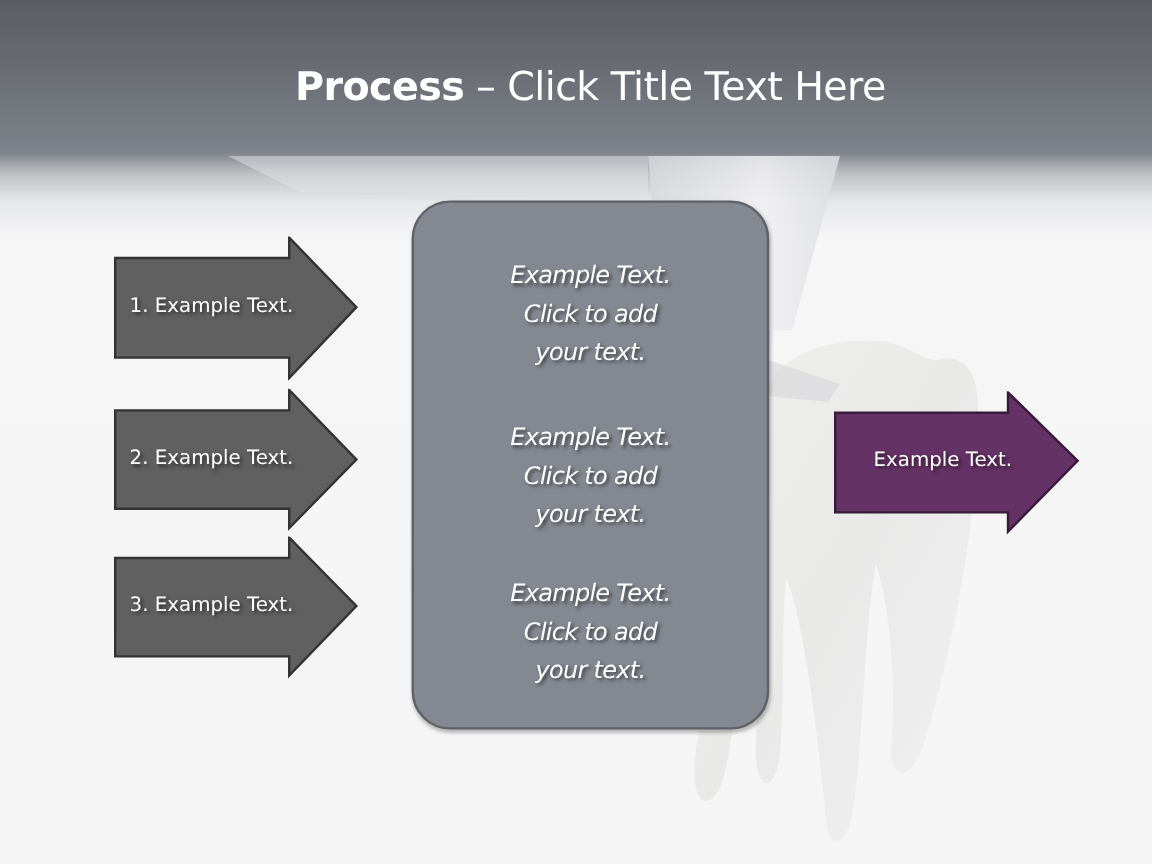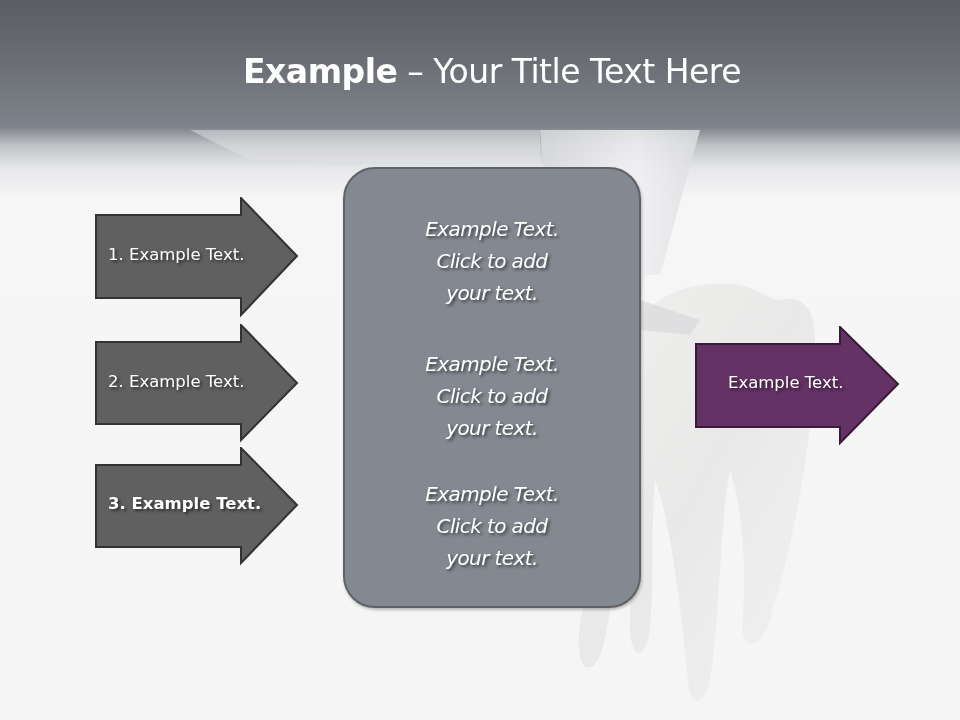--- a/index.html
+++ b/index.html
@@ -40,42 +40,42 @@
 
     <path d="M640,320 C660,290 700,280 740,285 C760,290 770,300 780,300 C800,295 815,305 815,340
              C815,420 800,520 770,620 C760,650 745,650 742,630 C748,560 740,500 730,470
              C720,520 720,620 710,680 C705,705 690,710 688,680 C680,600 670,520 655,480
              C650,540 655,610 648,640 C640,665 628,650 630,620 C632,560 630,520 625,500
              C615,560 610,640 598,660 C585,680 570,660 585,600 C600,520 615,400 640,320 Z" fill="url(#toothg)" opacity="0.85"></path>
     <path d="M640,300 L700,320 L690,335 L640,330 Z" fill="#d5d6d8" opacity="0.6"></path>
   </svg>
 
   <div class="title">
-    <b>Example</b><span class="rest"> – Your Title Text Here</span>
+    <b>Process</b><span class="rest"> – Click Title Text Here</span>
   </div>
 
   <div class="arrow" style="left:95px; top:197px; width:205px; height:120px;">
     <svg width="205" height="120">
       <polygon points="1,18 146,18 146,1 202,59 146,118 146,101 1,101" fill="#606060" stroke="#333333" stroke-width="2" stroke-linejoin="miter"></polygon>
     </svg>
     <div class="label" style="left:13px; top:48px;text-align:center;">1. Example Text.</div>
   </div>
 
   <div class="arrow" style="left:95px; top:324px; width:205px; height:120px;">
     <svg width="205" height="120">
       <polygon points="1,18 146,18 146,1 202,59 146,116 146,100 1,100" fill="#606060" stroke="#333333" stroke-width="2" stroke-linejoin="miter"></polygon>
     </svg>
     <div class="label" style="left:13px; top:48px;text-align:right;">2. Example Text.</div>
   </div>
 
   <div class="arrow" style="left:95px; top:447px; width:205px; height:120px;">
     <svg width="205" height="120">
       <polygon points="1,18 146,18 146,1 202,58 146,116 146,100 1,100" fill="#606060" stroke="#333333" stroke-width="2" stroke-linejoin="miter"></polygon>
     </svg>
-    <div class="label" style="left:13px; top:47px;font-weight:bold;">3. Example Text.</div>
+    <div class="label" style="left:13px; top:47px;">3. Example Text.</div>
   </div>
 
   <div class="center-box">
     <div class="para" style="top:44px;">
       <span>Example Text.</span>
       <span>Click  to add</span>
       <span>your text.</span>
     </div>
     <div class="para" style="top:179px;">
       <span>Example Text.</span>

